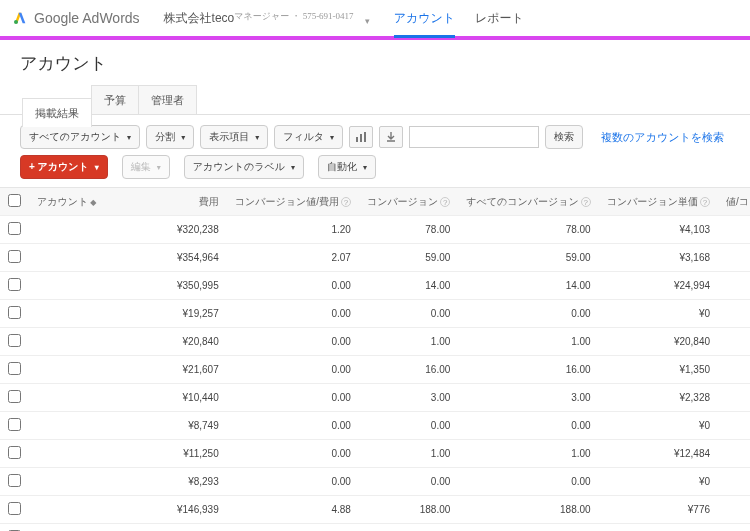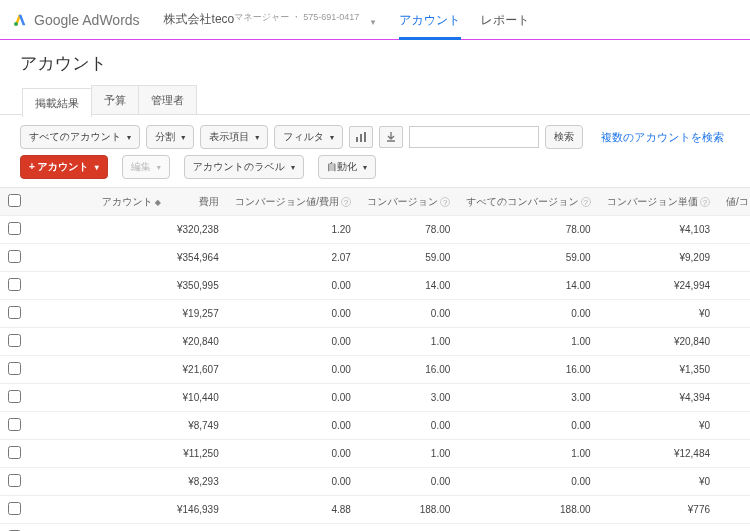--- a/index.html
+++ b/index.html
@@ -1,46 +1,46 @@
 <!DOCTYPE html>
 <html><head>
 <meta charset="utf-8">
 <style>
 * { box-sizing: border-box; margin: 0; padding: 0; }
 body { font-family: Arial, "Hiragino Kaku Gothic Pro", Meiryo, sans-serif; font-size: 11px; color: #333; background: #fff; width: 750px; }
-.header { display: flex; align-items: center; height: 40px; border-bottom: 1px solid #d946ef; padding: 0 12px; }
+.header { display: flex; align-items: center; height: 40px; border-bottom: 4px solid #d946ef; padding: 0 12px; }
 .logo { display: flex; align-items: center; gap: 4px; }
 .logo-mark { display: flex; }
 .logo-text { font-size: 14px; color: #757575; margin-left: 2px; }
 .client-sel { margin-left: 24px; display:flex; flex-direction:row; position:relative; cursor:pointer; }
 .client-sel .ctitle { font-size: 12px; color:#555; }
-.client-sel .csub { font-size: 9px; color:#999; }
+.client-sel .csub { font-size: 9px; color:#999;font-family:Liberation Serif, serif; }
 .client-sel .car { position:absolute; right:-16px; top:6px; font-size:9px; color:#999; }
 .topnav { margin-left: 40px; display:flex; gap: 20px; font-size: 12px; }
 .topnav .tab { color:#555; height:40px; line-height:40px; cursor:pointer; }
 .topnav .tab.active { color:#1a73e8; border-bottom: 3px solid #1a73e8; }
 .page-title { font-size: 17px; color:#333; padding: 12px 20px 10px; }
 .subtabs { display:flex; border-bottom:1px solid #e0e0e0; padding-left: 22px; gap:0; }
 .subtabs .stab { padding: 7px 12px 6px; font-size: 11px; color:#555; border:1px solid #e0e0e0; border-bottom:none; background:#f7f7f7; margin-right:-1px; cursor:pointer; }
-.subtabs .stab.active { background:#fff; position:relative; top:3px; }
+.subtabs .stab.active { background:#fff; position:relative; top:13px; }
 .toolbar { padding: 10px 20px 6px; display:flex; align-items:center; gap:6px; flex-wrap:wrap; }
 .toolbar2 { padding: 0 20px 8px; display:flex; align-items:center; gap:14px; }
 .btn { border:1px solid #ccc; background:#f7f7f7; color:#444; font-size:10px; padding: 4px 8px; cursor:pointer; border-radius:4px; display:inline-flex; align-items:center; gap:3px; }
 .btn.red { background:#d73925; color:#fff; border-color:#c0392b; font-weight:bold; }
 .btn.disabled { color:#bbb; background:#fafafa; }
 .caret::after { content:"▾"; font-size:8px; margin-left:3px; }
 .ibtn { border:1px solid #ccc; background:#f7f7f7; width:24px; height:22px; display:inline-flex; align-items:center; justify-content:center; cursor:pointer; border-radius:2px; }
 .search-input { border:1px solid #ccc; height:22px; width:130px; padding:0 4px; font-size:11px; }
 .link { color:#1a73e8; cursor:pointer; font-size:11px; margin-left:12px; }
 .table-wrap { overflow-x:auto; border-top:1px solid #e5e5e5; }
 table { border-collapse:collapse; width: max-content; min-width:100%; }
 th, td { border-bottom:1px solid #eee; padding: 6px 8px; font-size:10px; white-space:nowrap; }
 th { background:#f7f7f7; color:#666; font-weight:normal; text-align:right; position:relative; }
 th.chk, td.chk { width:22px; text-align:center; }
-th.acct { text-align:right; min-width:140px; }
+th.acct { text-align:left; min-width:140px; }
 td.acct { text-align:left; min-width:140px; color:#aaa; }
 td.num { text-align:right; color:#444; }
 .sort-ind { font-size:8px; margin-left:2px; color:#888; }
 .help { font-size:8px; color:#aaa; border:1px solid #ccc; border-radius:50%; width:10px; height:10px; display:inline-flex; align-items:center; justify-content:center; margin-left:2px; }
 tbody tr { height:26px; }
 input[type=checkbox]{ cursor:pointer; }
 </style>
 </head>
 <body>
 
@@ -129,21 +129,21 @@
           <td class="num">¥4,103</td>
           <td class="num">4,927.27</td>
         </tr>
         <tr>
           <td class="chk"><input type="checkbox" style=""></td>
           <td class="acct"></td>
           <td class="num">¥354,964</td>
           <td class="num">2.07</td>
           <td class="num">59.00</td>
           <td class="num">59.00</td>
-          <td class="num">¥9,209</td>
+          <td class="num">¥3,168</td>
           <td class="num">12,414.37</td>
         </tr>
         <tr>
           <td class="chk"><input type="checkbox" style=""></td>
           <td class="acct"></td>
           <td class="num">¥350,995</td>
           <td class="num">0.00</td>
           <td class="num">14.00</td>
           <td class="num">14.00</td>
           <td class="num">¥24,994</td>
@@ -179,21 +179,21 @@
           <td class="num">¥1,350</td>
           <td class="num">0.56</td>
         </tr>
         <tr>
           <td class="chk"><input type="checkbox" style=""></td>
           <td class="acct"></td>
           <td class="num">¥10,440</td>
           <td class="num">0.00</td>
           <td class="num">3.00</td>
           <td class="num">3.00</td>
-          <td class="num">¥4,394</td>
+          <td class="num">¥2,328</td>
           <td class="num">0.00</td>
         </tr>
         <tr>
           <td class="chk"><input type="checkbox" style=""></td>
           <td class="acct"></td>
           <td class="num">¥8,749</td>
           <td class="num">0.00</td>
           <td class="num">0.00</td>
           <td class="num">0.00</td>
           <td class="num">¥0</td>

